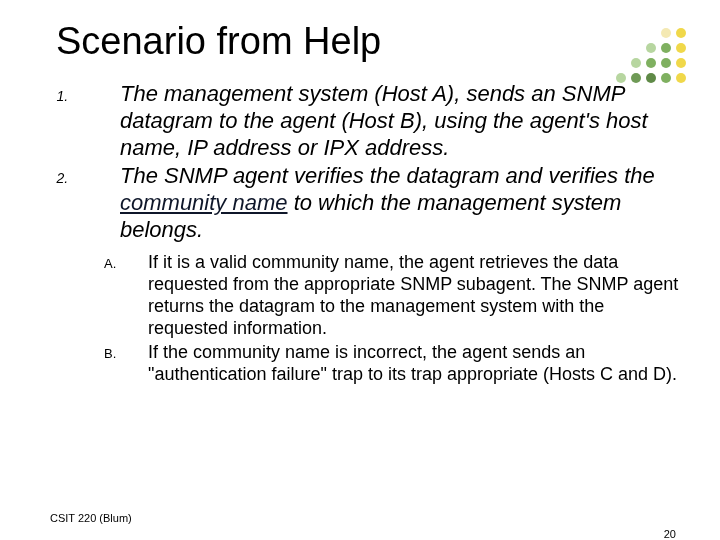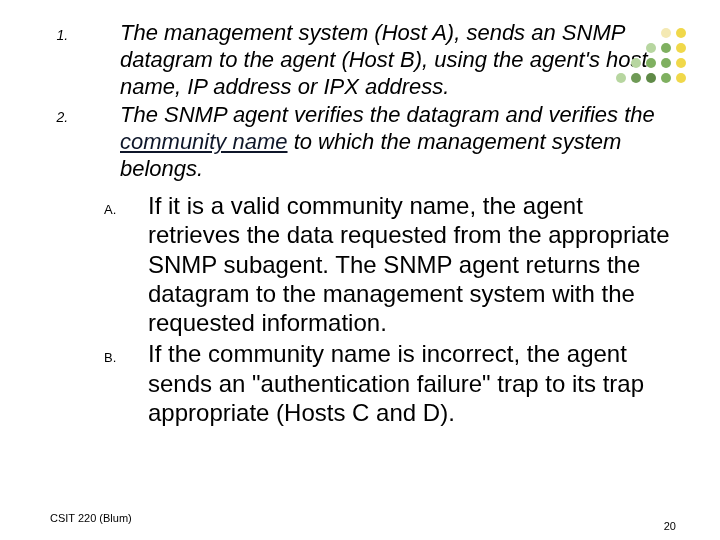--- a/index.html
+++ b/index.html
@@ -60,21 +60,21 @@
     padding-left: 48px;
     margin-bottom: 2px;
   }
   ol.main > li::marker {
     font-size: 14px;
   }
   ol.sub {
     list-style: upper-alpha;
     margin: 8px 0 0 0;
     padding: 0 0 0 70px;
-    font-size: 24px;
+    font-size: 18px;
     line-height: 1.22;
   }
   ol.sub > li {
     padding-left: 28px;
     margin-bottom: 2px;
   }
   ol.sub > li::marker {
     font-size: 13px;
   }
   .link {
@@ -83,21 +83,21 @@
   }
   .footer-left {
     position: absolute;
     left: 50px;
     bottom: 16px;
     font-size: 11px;
   }
   .footer-right {
     position: absolute;
     right: 44px;
-    bottom: 8px;
+    bottom: 0;
     font-size: 11px;
   }
 </style>
 </head>
 <body>
 
 <div class="slide">
 
   <div class="dotgrid">
     <span class="d-e"></span>
@@ -115,20 +115,21 @@
       <span class="d-g"></span>
       <span class="d-g"></span>
       <span class="d-y"></span>
     <span class="d-gl"></span>
       <span class="d-gd"></span>
       <span class="d-gdd"></span>
       <span class="d-g"></span>
       <span class="d-y"></span>
   </div>
 
+  <h1 class="title">Scenario from Help</h1>
 
   <ol class="main">
     <li>
       <span>The management system (Host A), sends an SNMP datagram to the agent (Host B), using the agent's host name, IP address or IPX address.</span>
     </li>
     <li>
       <span>The SNMP agent verifies the datagram and verifies the </span><a href="#" class="link">community name</a><span> to which the management system belongs.</span>
     </li>
   </ol>
 

